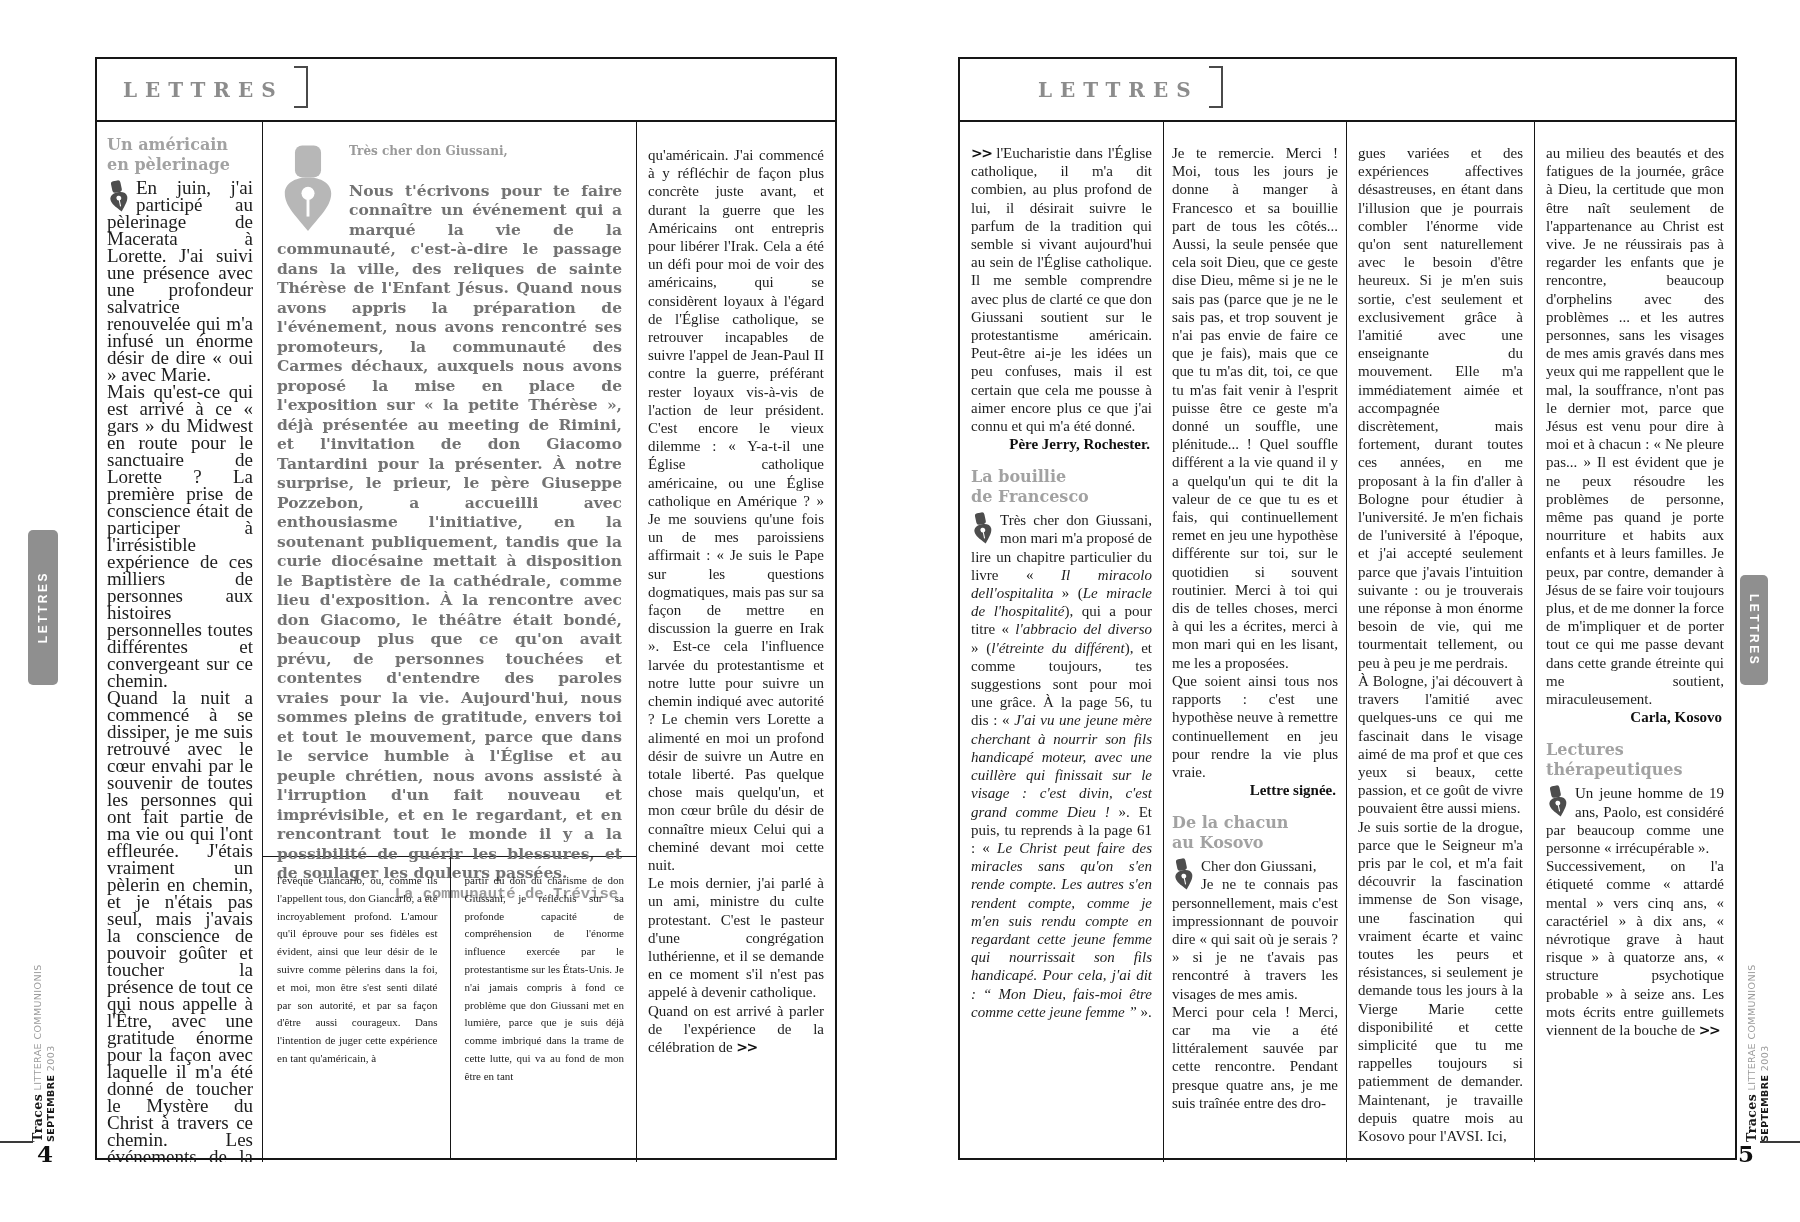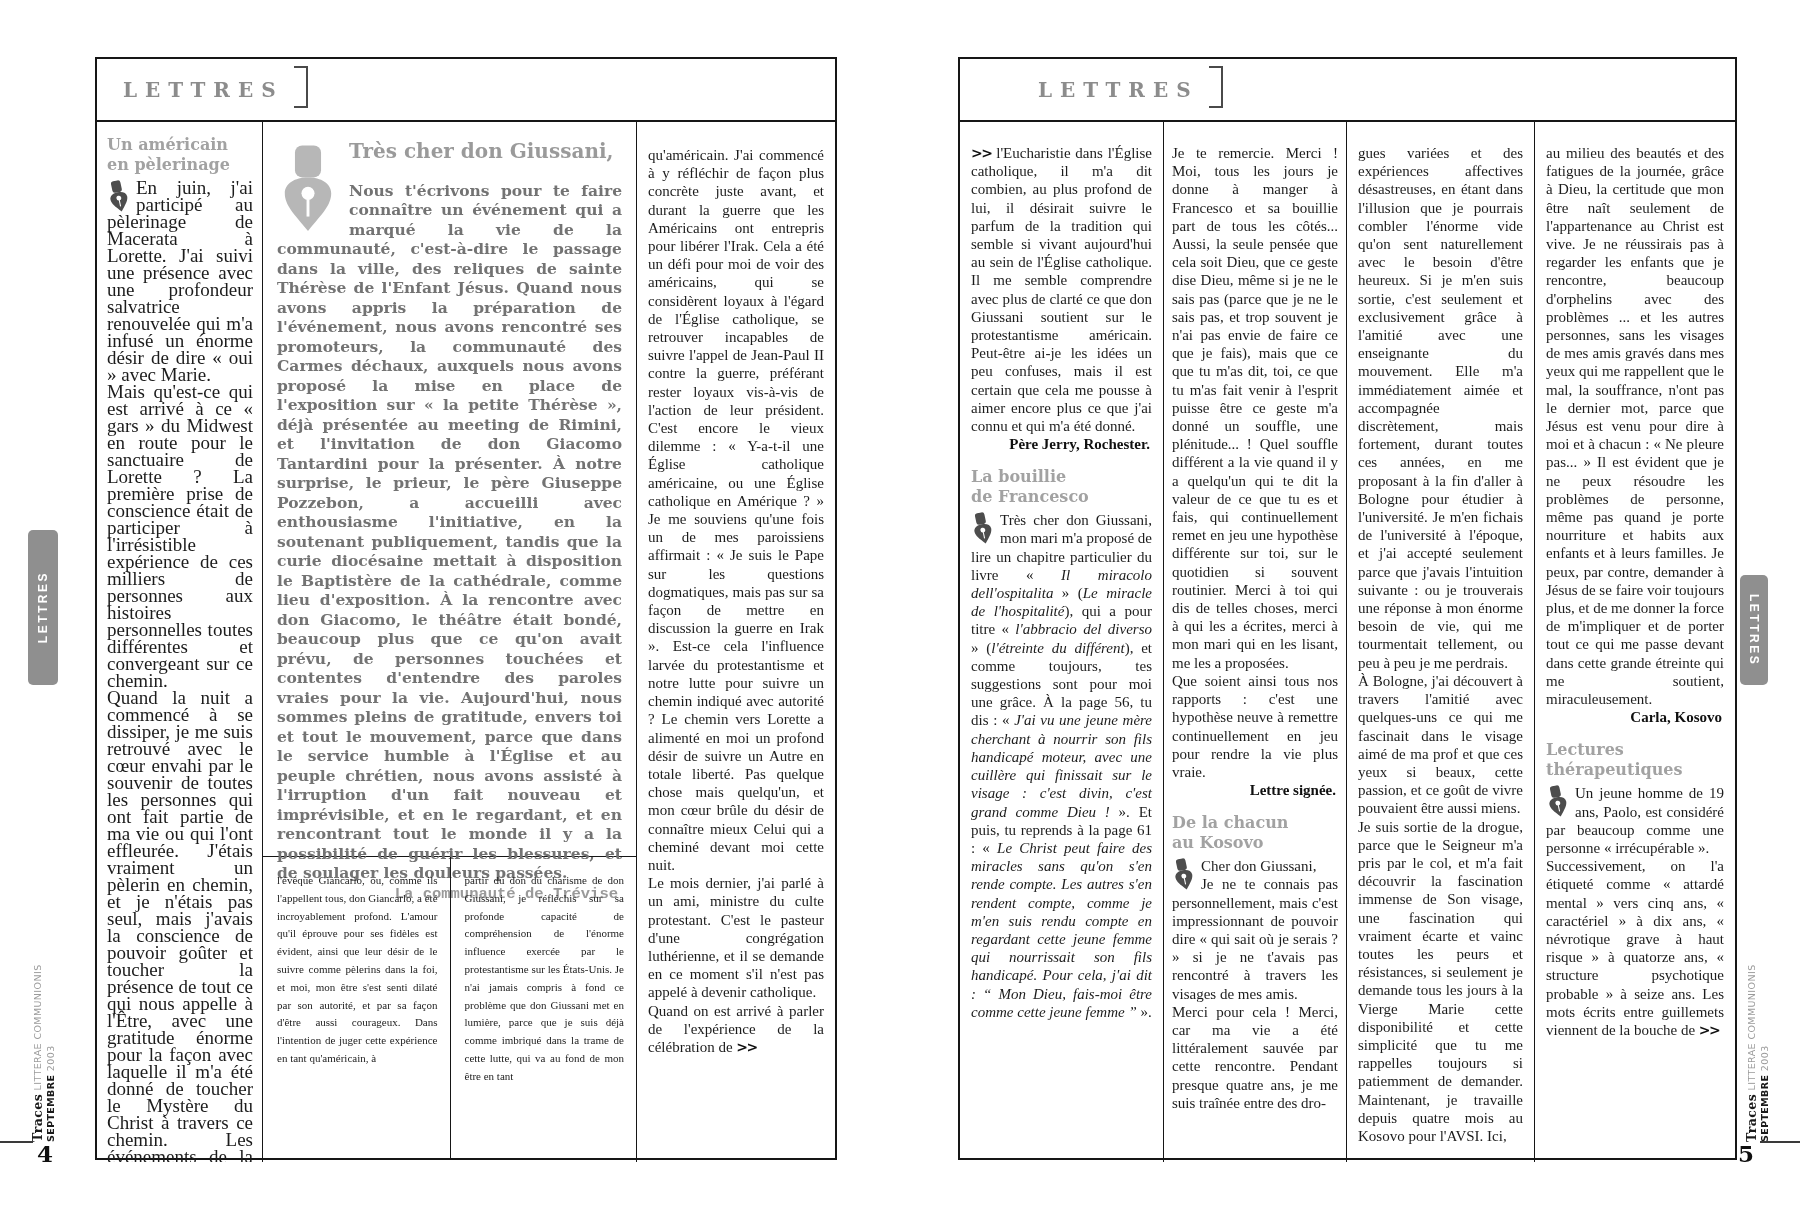--- a/index.html
+++ b/index.html
@@ -28,21 +28,21 @@
   .l-col1 .body-text{font-size:19px;line-height:17px;}
   .gray-heading{font-family:"DejaVu Serif",serif;font-weight:bold;font-size:16px;line-height:19.5px;
           color:#a2a2a2;margin:14px 0 5px 0;white-space:pre-line;}
   .gray-heading.first{margin-top:0;}
   .sig{font-weight:bold;font-size:15px;color:#101010;text-align:right;margin:1px 2px 0 0;}
   .cmark{font-family:"DejaVu Sans",sans-serif;font-weight:800;font-size:14px;letter-spacing:-1.5px;
           color:#101010;white-space:nowrap;}
   
   .letterblock{height:735px;border-bottom:1.5px solid #161616;box-sizing:border-box;padding:20px 14px 0 14px;}
   .pen-big{float:left;width:58px;height:90px;color:#b7b7b7;margin:2px 12px 2px 2px;}
-  .salutation{font-family:"DejaVu Serif",serif;font-weight:bold;font-size:20px;line-height:19.5px;
+  .salutation{font-family:"DejaVu Serif",serif;font-weight:bold;font-size:12px;line-height:19.5px;
           color:#9a9a9a;margin:0 0 19px 0;}
   .letter-body{font-family:"DejaVu Serif",serif;font-weight:bold;font-size:15.5px;line-height:19.5px;
           color:#737373;text-align:justify;margin:0;}
   .letter-sig{font-family:Liberation Mono, monospace;font-weight:bold;font-size:15.5px;color:#9a9a9a;
           text-align:right;margin-top:2px;padding-right:4px;}
   .subcols{display:flex;height:303px;}
   .subcol{width:50%;box-sizing:border-box;padding:15px 12px 0 14px;}
   .subcol-r{border-left:1.5px solid #161616;}
   .subcol .body-text{font-size:11px;line-height:17.8px;}
   .pen-small{float:left;width:23px;height:33px;color:#4d4d4d;margin:1px 6px 0 0;transform:rotate(-12deg);}

